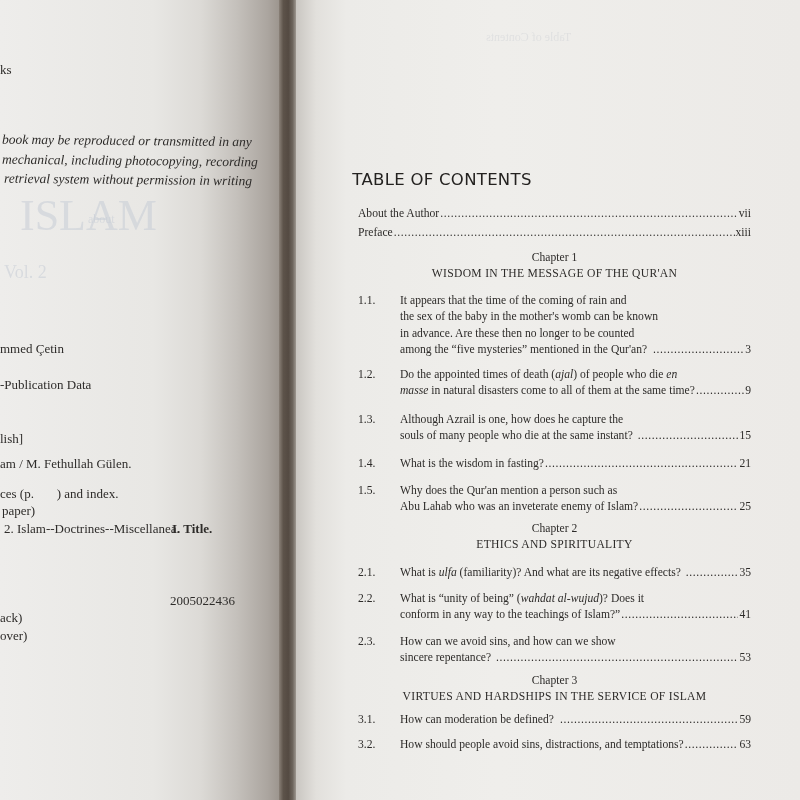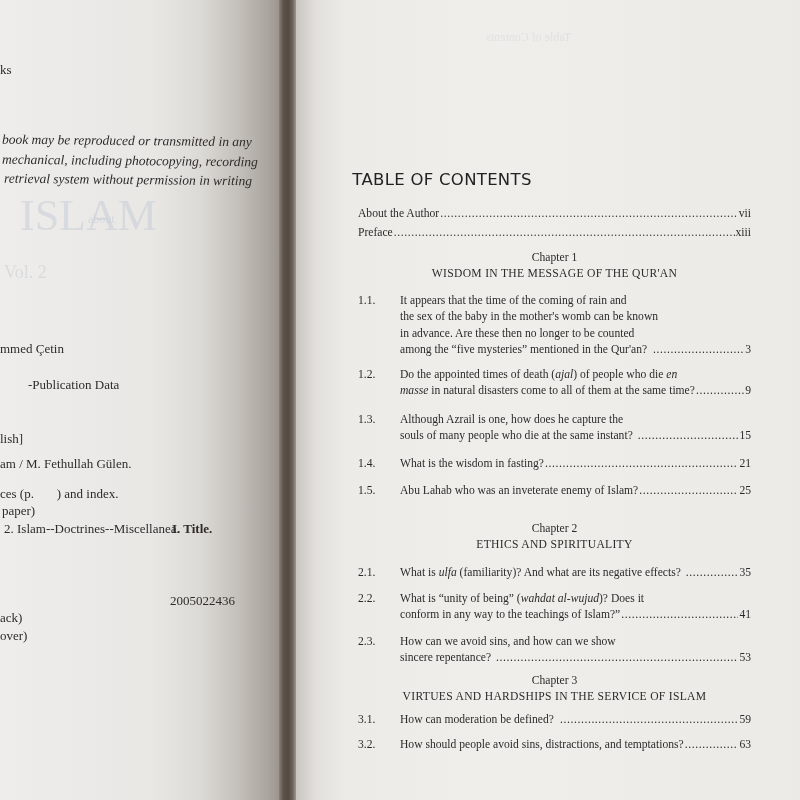--- a/index.html
+++ b/index.html
@@ -75,21 +75,21 @@
   <span class="ghost" style="top:212px;left:88px;font-size:12px;">about</span>
   <span class="ghost" style="top:262px;left:4px;font-size:18px;">Vol. 2</span>
 
   <span class="lp-line" style="top:62px;left:0;">ks</span>
 
   <span class="lp-line lp-italic" style="top:133px;left:2px;transform:rotate(0.6deg);">book may be reproduced or transmitted in any</span>
   <span class="lp-line lp-italic" style="top:153px;left:2px;transform:rotate(0.6deg);">mechanical, including photocopying, recording</span>
   <span class="lp-line lp-italic" style="top:172px;left:4px;transform:rotate(0.6deg);">retrieval system without permission in writing</span>
 
   <span class="lp-line" style="top:341px;left:0;">mmed Çetin</span>
-  <span class="lp-line" style="top:377px;left:0;padding-left:28px;">-Publication Data</span>
+  <span class="lp-line" style="top:377px;left:0;">-Publication Data</span>
   <span class="lp-line" style="top:431px;left:0;">lish]</span>
   <span class="lp-line" style="top:456px;left:0;">am / M. Fethullah Gülen.</span>
   <span class="lp-line" style="top:486px;left:0;white-space:pre;">ces (p.       ) and index.</span>
   <span class="lp-line" style="top:503px;left:2px;">paper)</span>
   <span class="lp-line" style="top:521px;left:4px;">2. Islam--Doctrines--Miscellanea.</span>
   <span class="lp-line bold" style="top:521px;left:172px;">I. Title.</span>
 
   <span class="lp-line" style="top:573px;left:170px;margin-top:20px;">2005022436</span>
 
   <span class="lp-line" style="top:610px;left:0;">ack)</span>
@@ -178,20 +178,23 @@
         <span class="dots">................................................................................................................................................</span>
         <span class="txt">21</span>
       </div>
   </div>
 </div>
 
 <div class="q" style="top:483px;">
   <span class="num">1.5.</span>
   <div class="body">
     <div class="line">
+        <span class="txt">Why does the Qur'an mention a person such as</span>
+      </div>
+    <div class="line">
         <span class="txt">Abu Lahab who was an inveterate enemy of Islam?</span>
         <span class="dots">................................................................................................................................................</span>
         <span class="txt">25</span>
       </div>
   </div>
 </div>
 
 <div class="chapter-block" style="top:521px;">
   <div>Chapter 2</div>
   <div class="chapter-title">ETHICS AND SPIRITUALITY</div>

